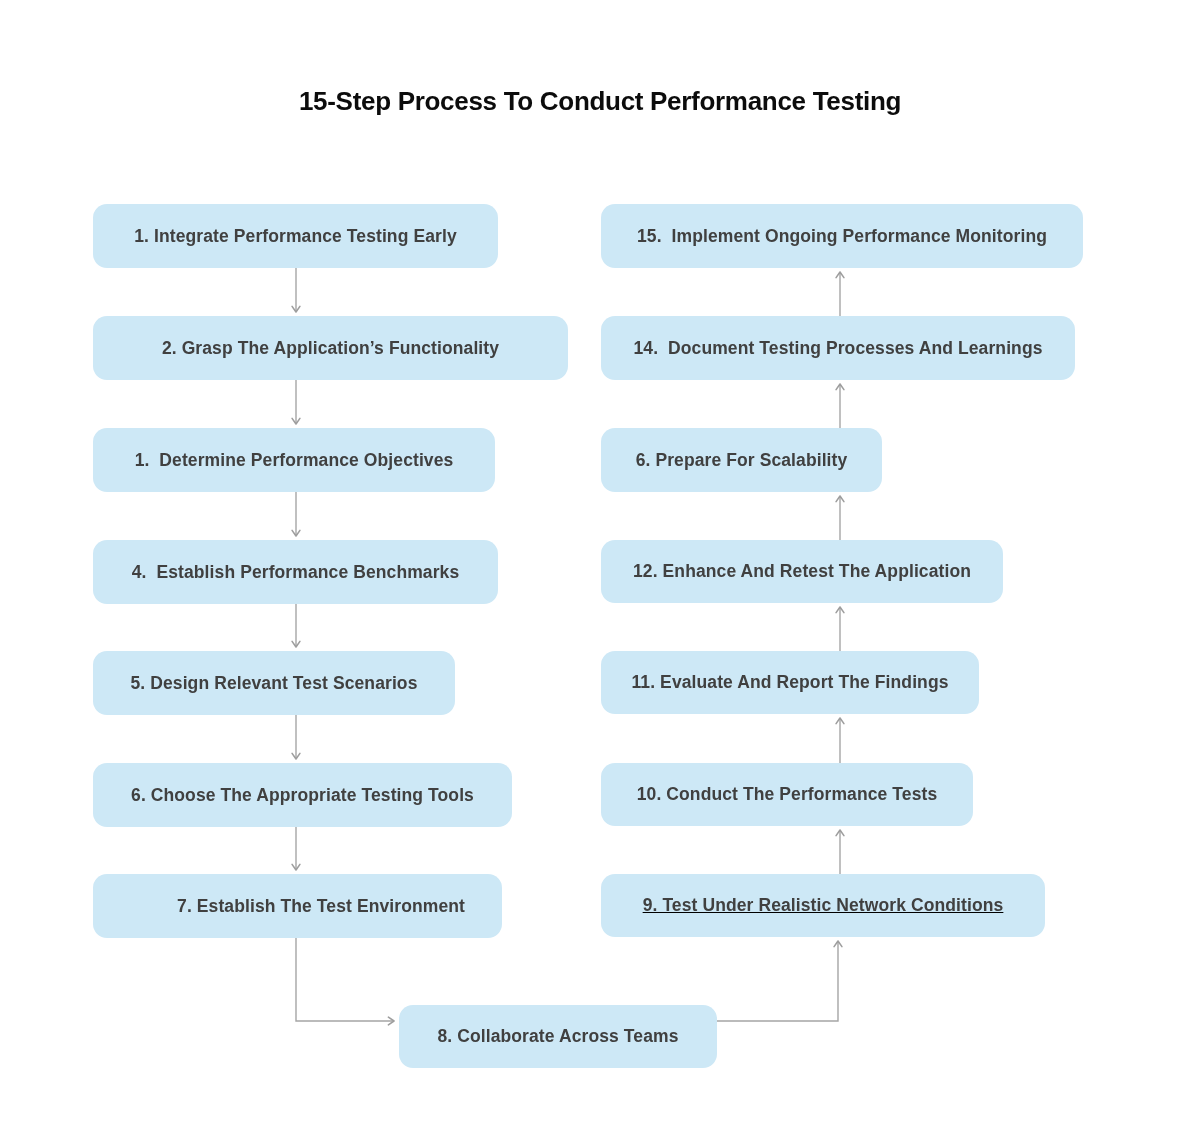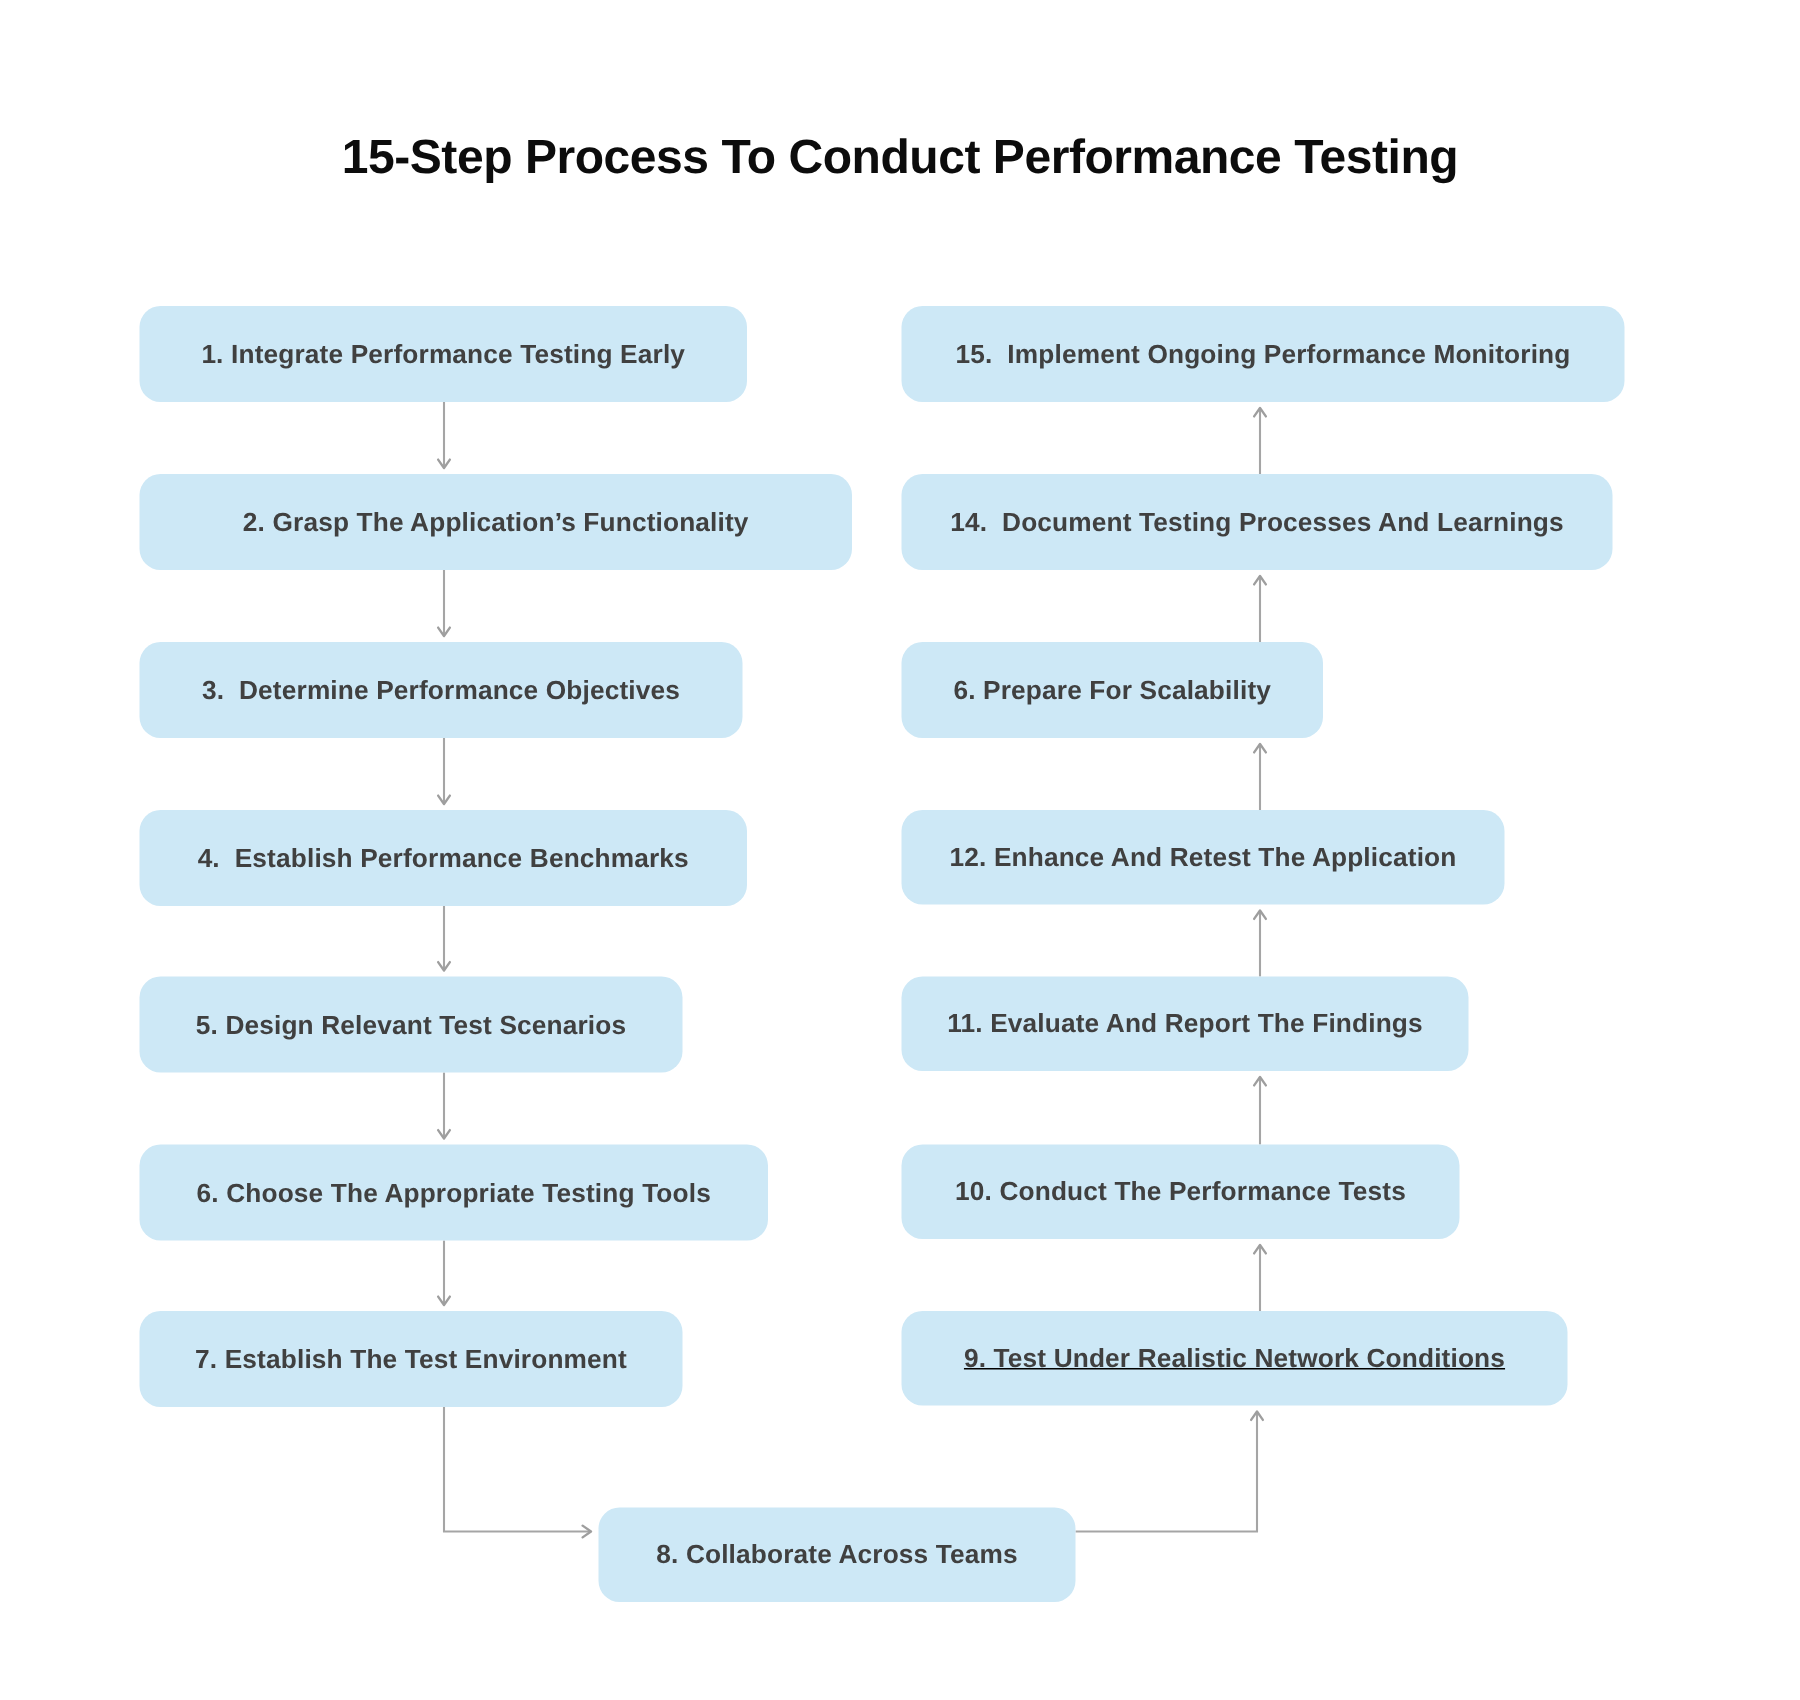--- a/index.html
+++ b/index.html
@@ -14,21 +14,21 @@
     height: 1133px;
     background: #ffffff;
     overflow: hidden;
   }
   .title {
     position: absolute;
     top: 86px;
     left: 0;
     width: 100%;
     text-align: center;
-    font-size: 32px;
+    font-size: 26px;
     font-weight: 700;
     letter-spacing: -0.3px;
     color: #0c0c0c;
     white-space: pre;
   }
   .step {
     position: absolute;
     background: #cde8f6;
     border-radius: 14px;
     display: flex;
@@ -42,21 +42,21 @@
     white-space: pre;
     letter-spacing: 0.1px;
   }
   
   #s1  { left:  93px; top: 204px; width: 405px; height: 64px; }
   #s2  { left:  93px; top: 316px; width: 475px; height: 64px; }
   #s3  { left:  93px; top: 428px; width: 402px; height: 64px; }
   #s4  { left:  93px; top: 540px; width: 405px; height: 64px; }
   #s5  { left:  93px; top: 651px; width: 362px; height: 64px; }
   #s6  { left:  93px; top: 763px; width: 419px; height: 64px; }
-  #s7  { left:  93px; top: 874px; width: 362px; height: 64px; }
+  #s7  { left:  93px; top: 874px; width: 362px; height: 64px; padding-left: 47px; }
   
   #s8  { left: 399px; top: 985px; width: 318px; height: 63px; margin-top: 20px; }
   
   #s9  { left: 601px; top: 874px; width: 444px; height: 63px; text-decoration: underline; }
   #s10 { left: 601px; top: 763px; width: 372px; height: 63px; }
   #s11 { left: 601px; top: 651px; width: 378px; height: 63px; }
   #s12 { left: 601px; top: 540px; width: 402px; height: 63px; }
   #s13 { left: 601px; top: 428px; width: 281px; height: 64px; }
   #s14 { left: 601px; top: 316px; width: 474px; height: 64px; }
   #s15 { left: 601px; top: 204px; width: 482px; height: 64px; justify-content: center; }
@@ -104,21 +104,21 @@
     </g>
   </svg>
 
   <div class="step" id="s1">
       <span class="lbl">1. Integrate Performance Testing Early</span>
     </div>
   <div class="step" id="s2">
       <span class="lbl">2. Grasp The Application’s Functionality</span>
     </div>
   <div class="step" id="s3">
-      <span class="lbl">3.  Determine Performance Objectives</span>
+      <span class="lbl">1.  Determine Performance Objectives</span>
     </div>
   <div class="step" id="s4">
       <span class="lbl">4.  Establish Performance Benchmarks</span>
     </div>
   <div class="step" id="s5">
       <span class="lbl">5. Design Relevant Test Scenarios</span>
     </div>
   <div class="step" id="s6">
       <span class="lbl">6. Choose The Appropriate Testing Tools</span>
     </div>

